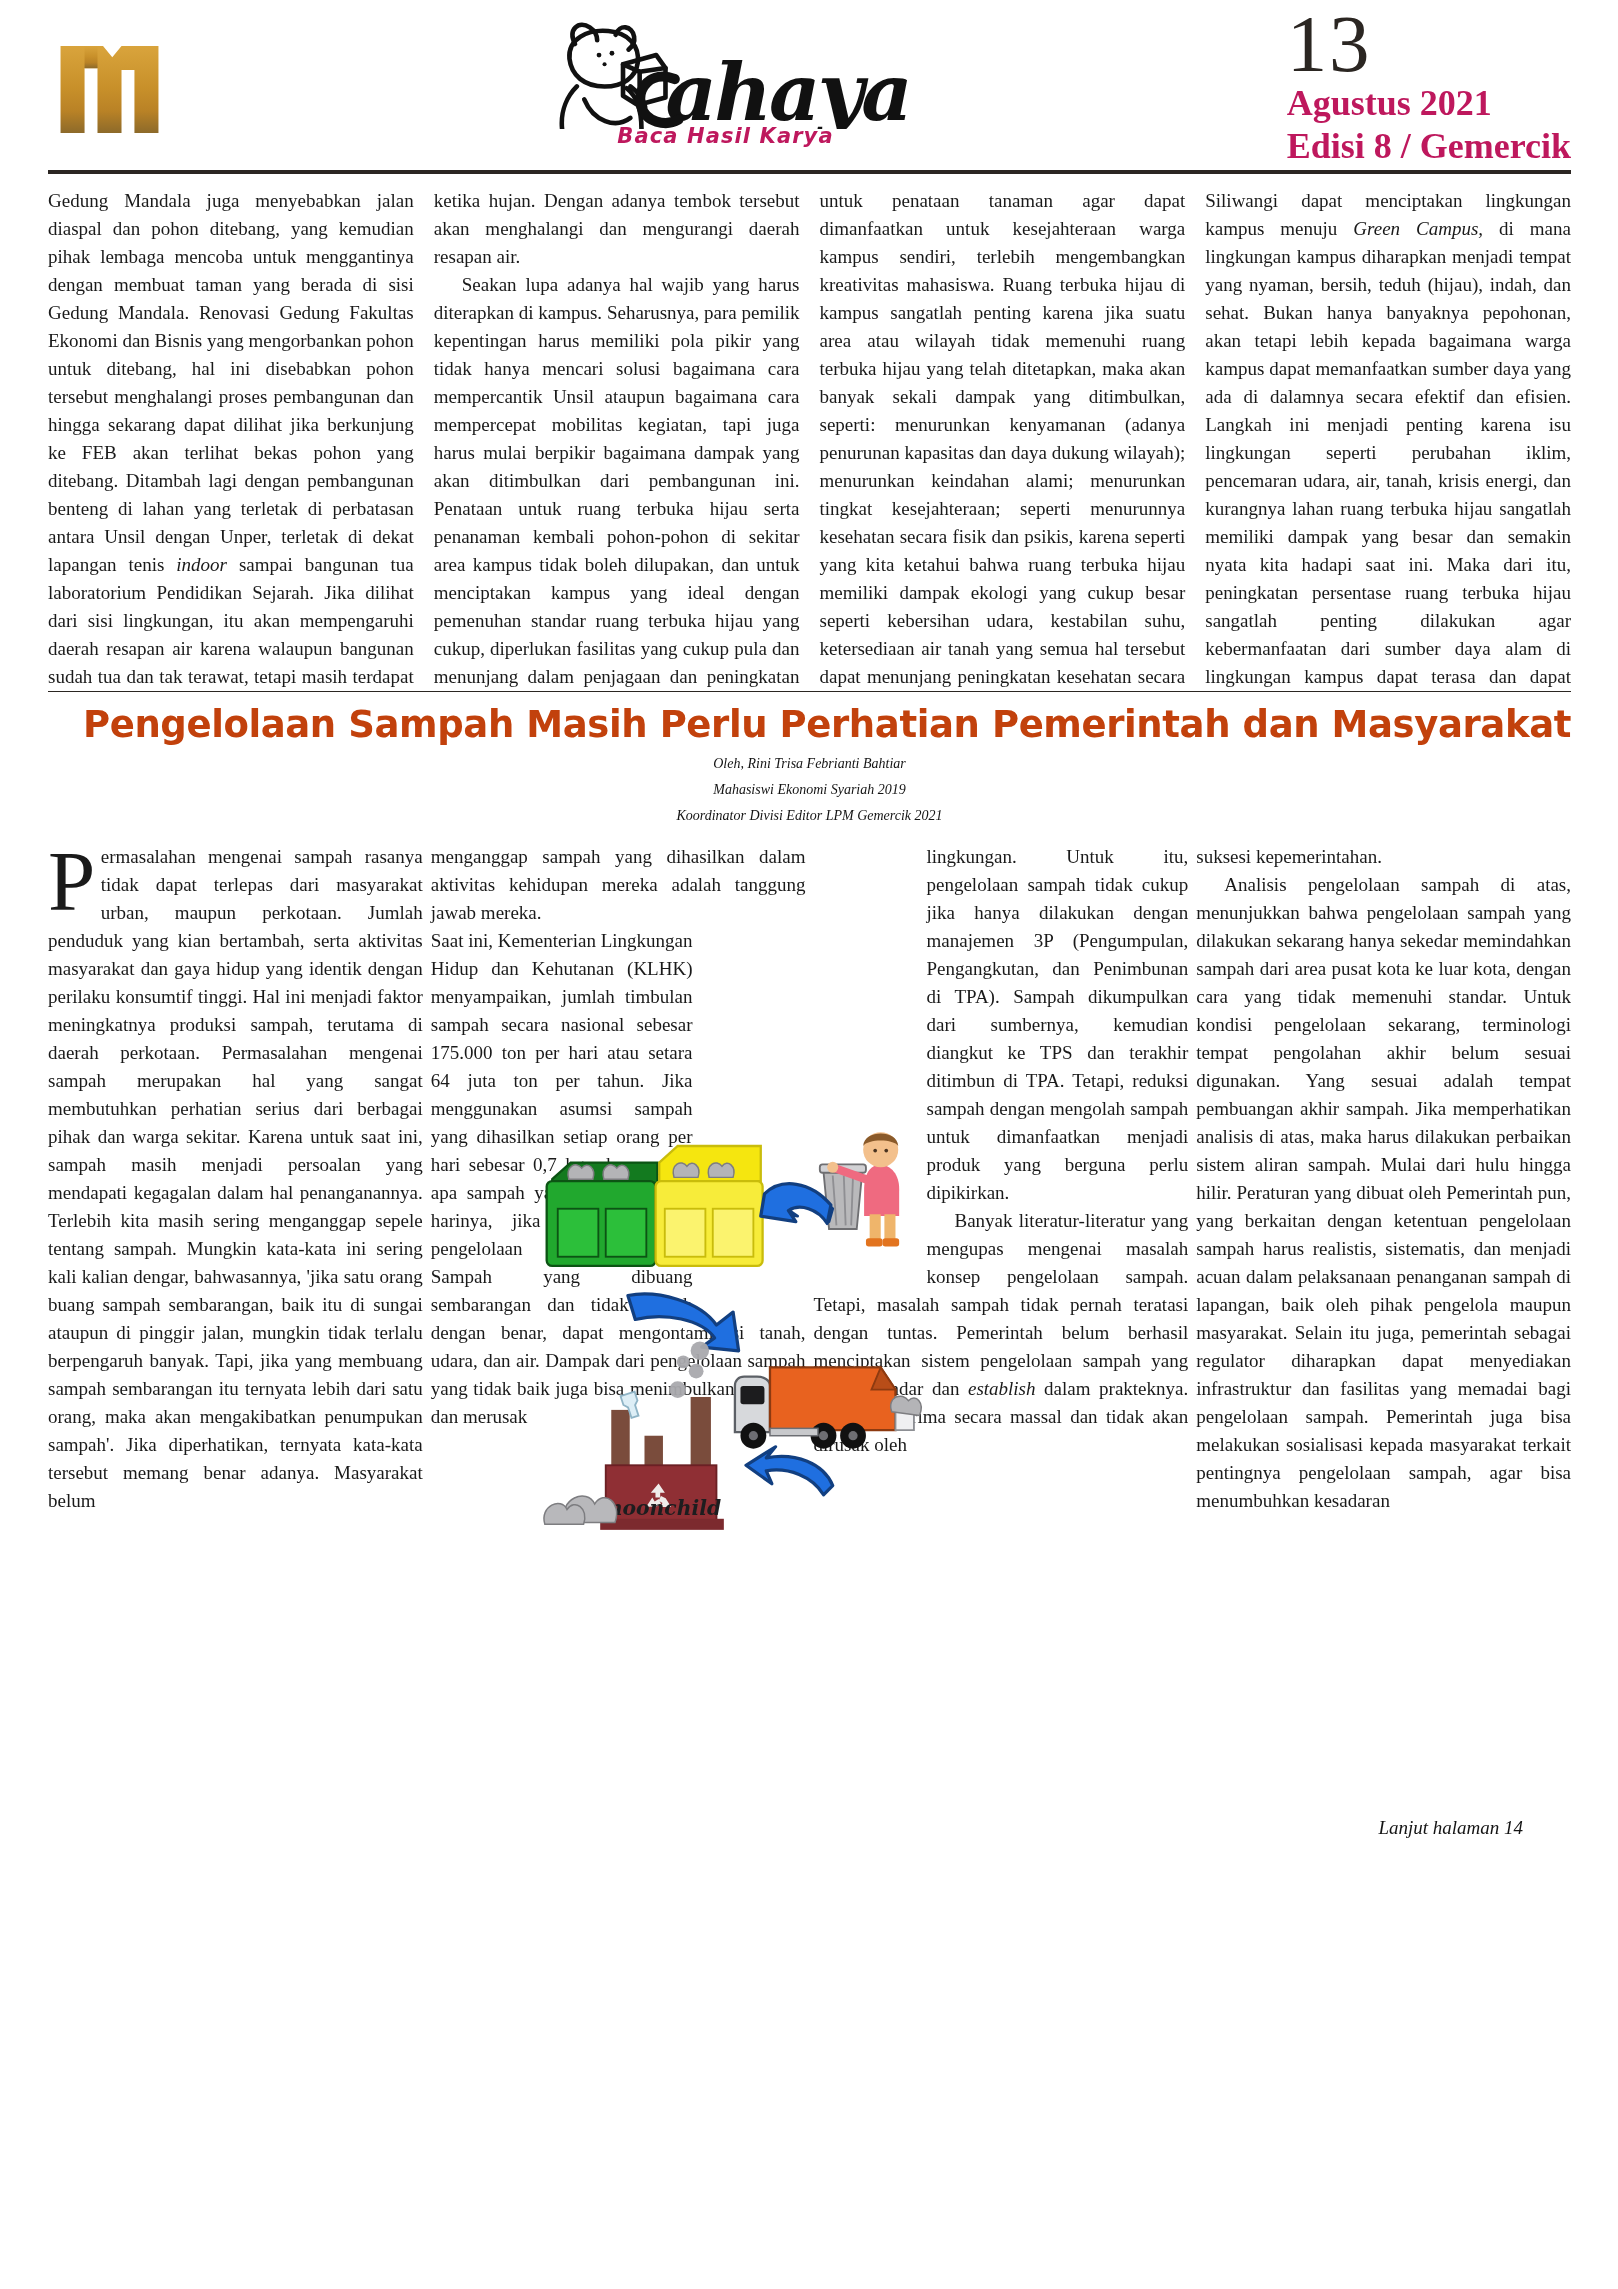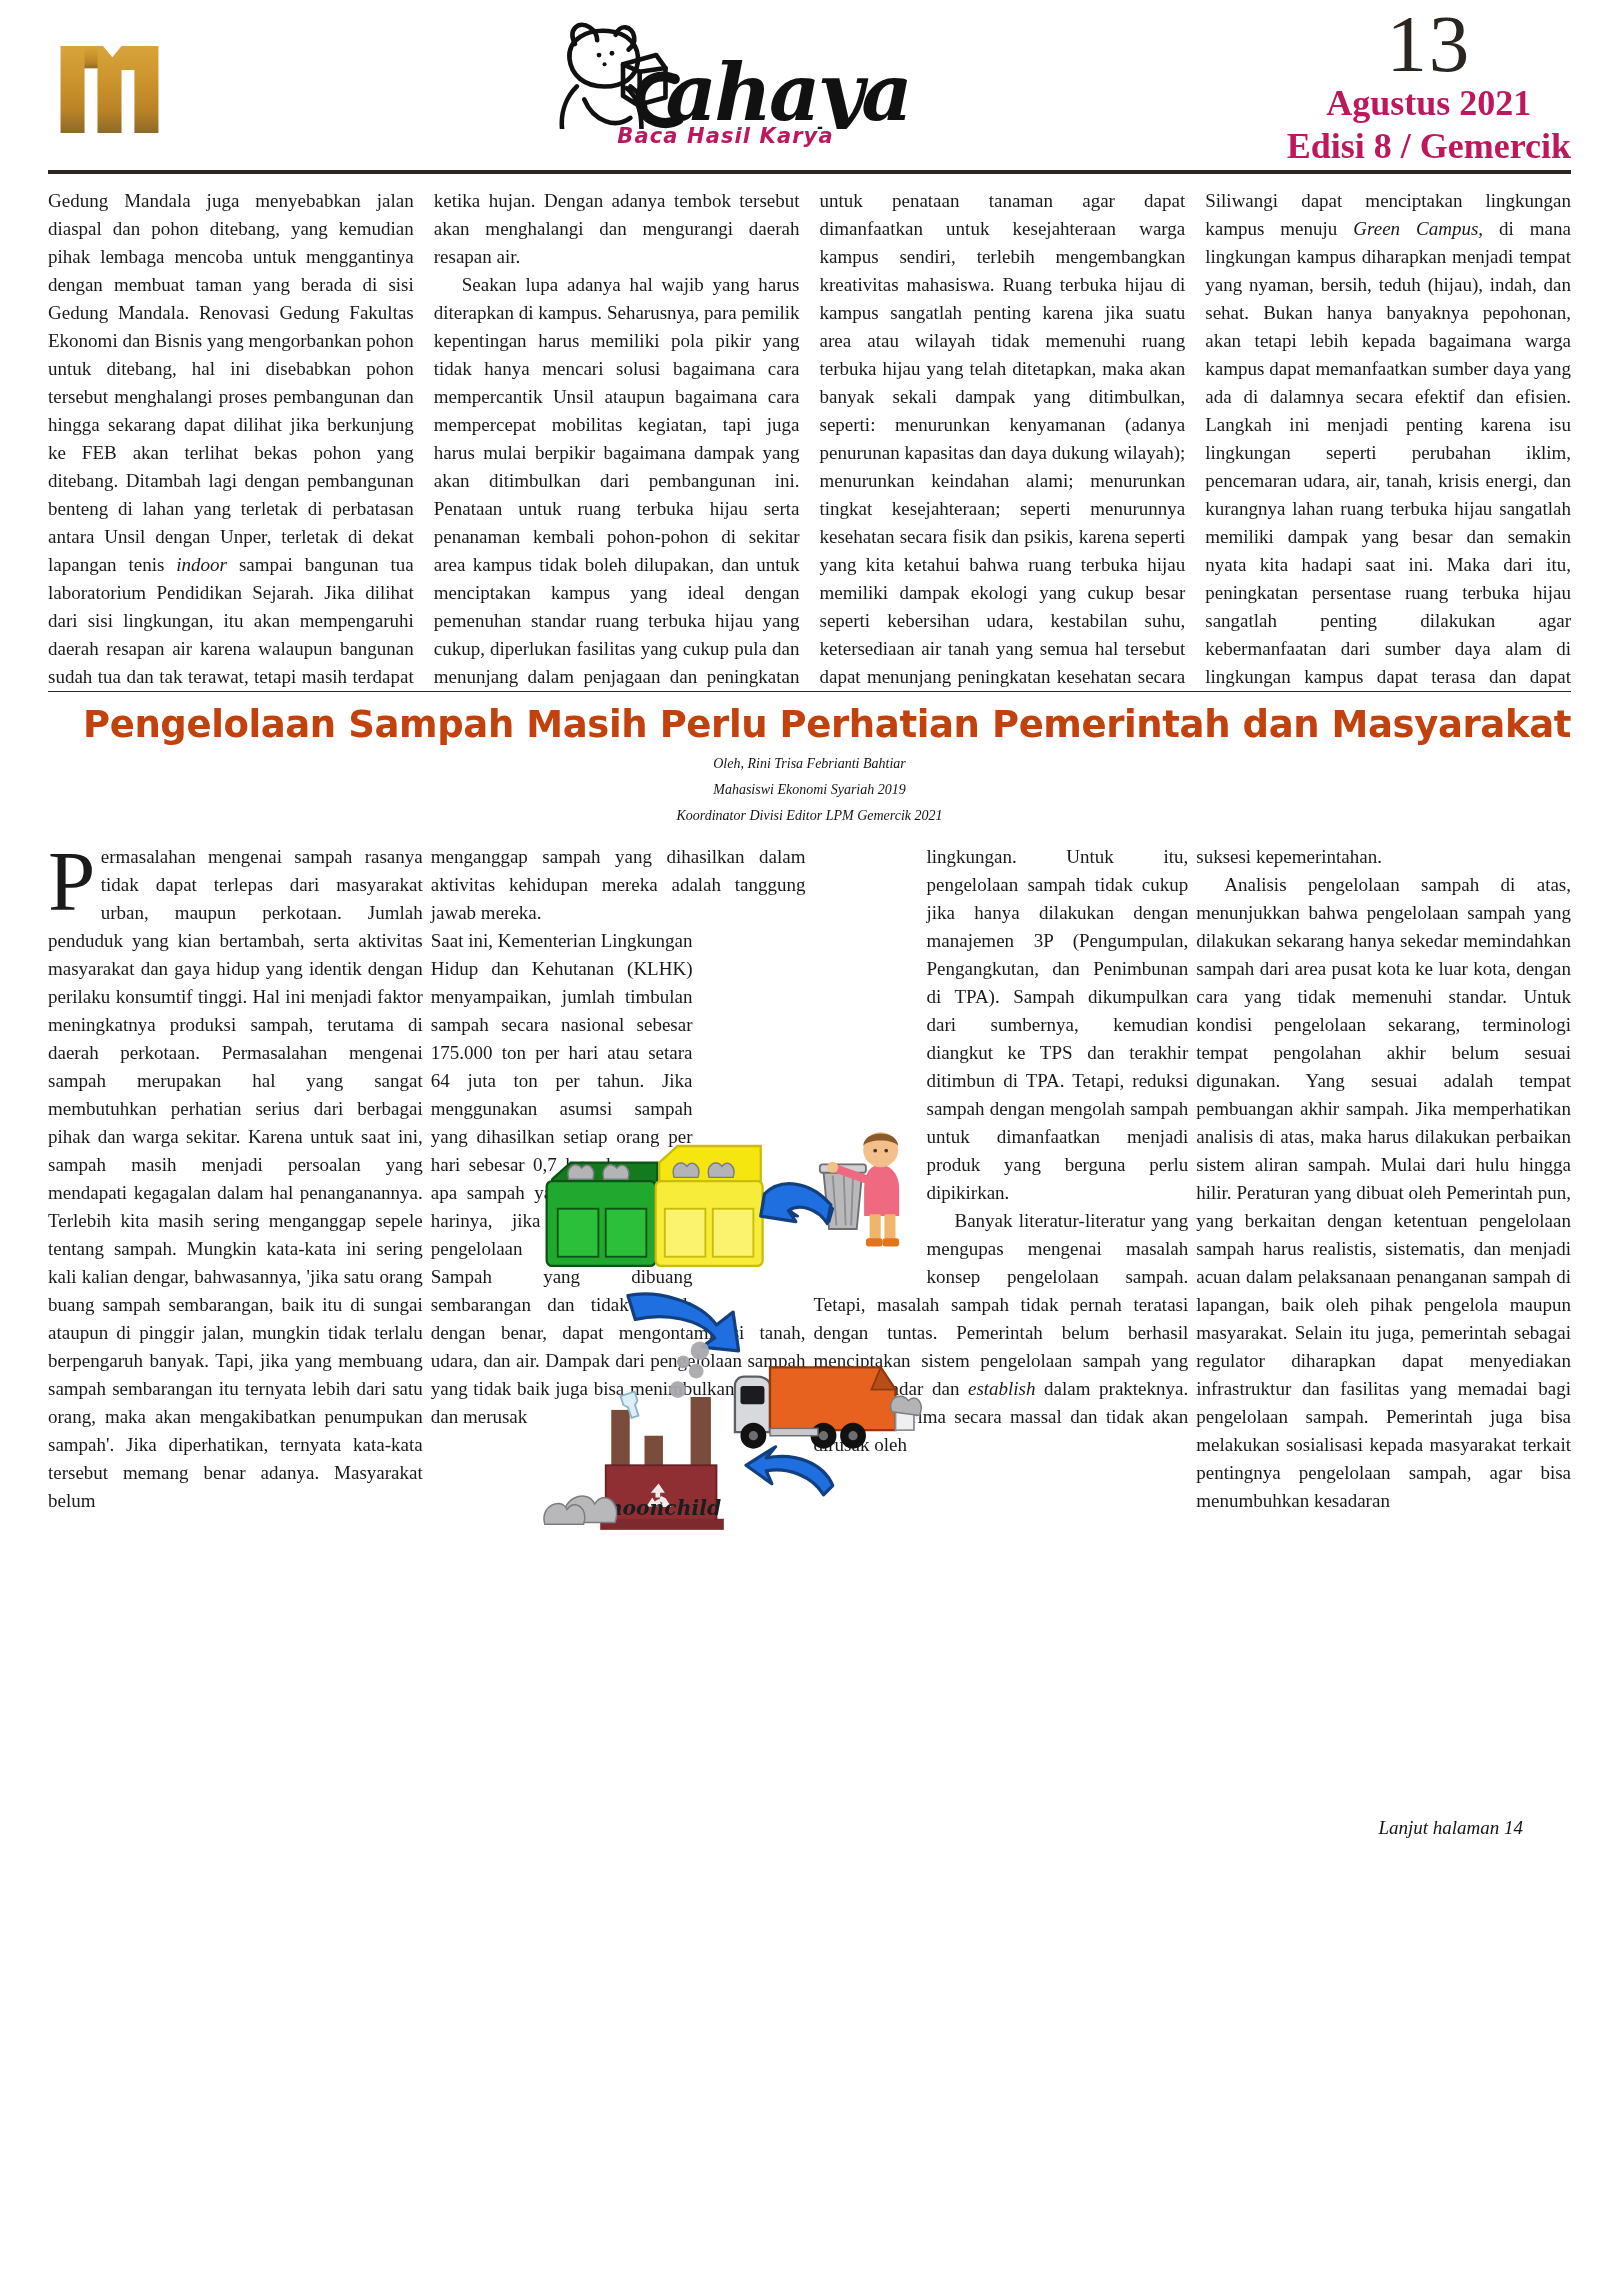--- a/index.html
+++ b/index.html
@@ -57,21 +57,21 @@
     font-weight: bold;
     font-style: italic;
     font-size: 21px;
     letter-spacing: 1.1px;
     color: #be185d;
     margin-top: -5.5px;
     text-align: center;
   }
   .mast-right {
     flex: 0 0 auto;
-    text-align: center;
+    text-align: left;
     padding-top: 5.5px;
     min-width: 277px;
   }
   .page-number {
     font-family: "Liberation Serif", serif;
     font-size: 81px;
     line-height: 0.95;
     color: #2b2622;
     letter-spacing: 1.8px;
   }

